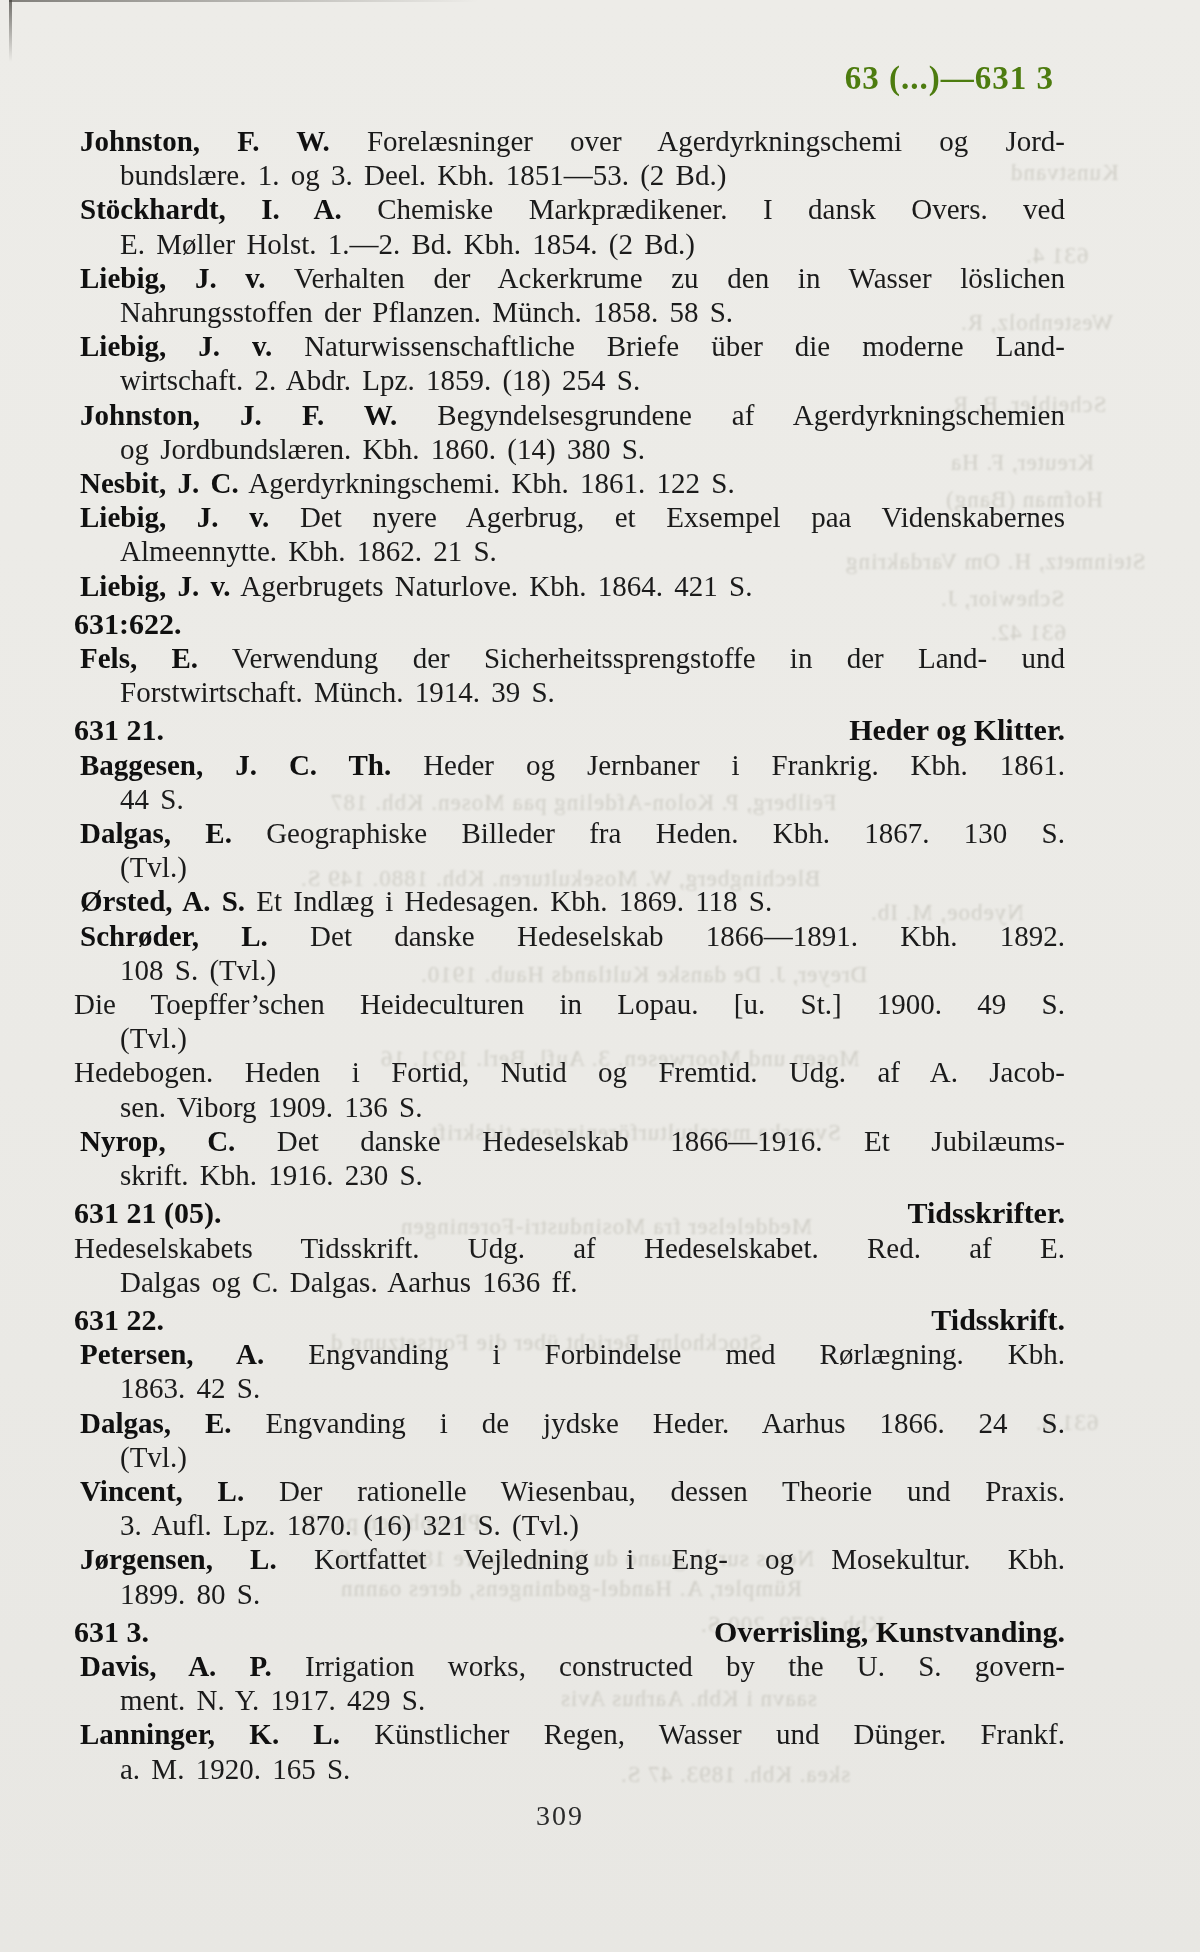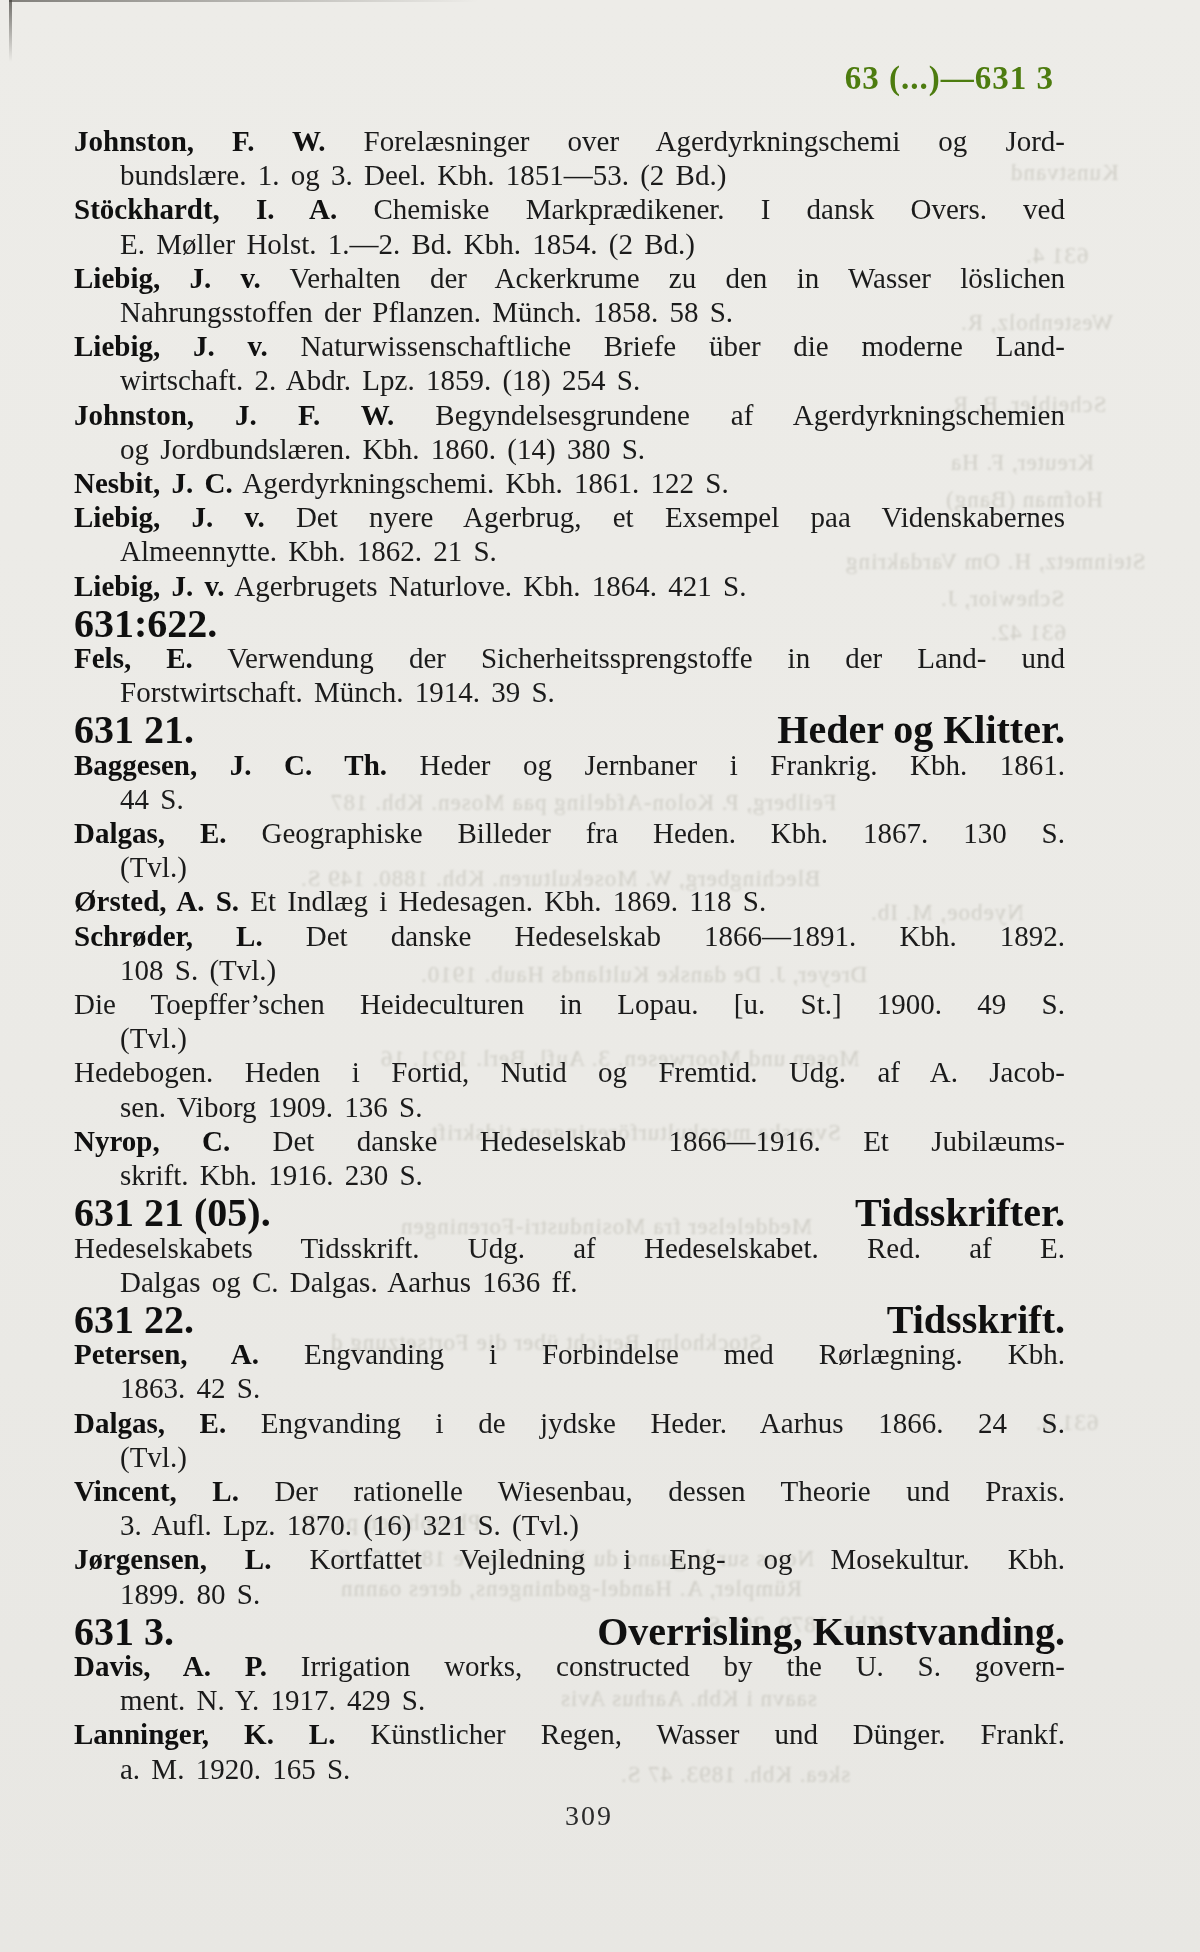--- a/index.html
+++ b/index.html
@@ -25,29 +25,29 @@
     position:absolute;top:60px;right:146px;
     font-size:33px;font-weight:bold;letter-spacing:1px;color:#4d7c0f;
   }
   .bib{
     position:absolute;top:124px;left:74px;width:991px;
     font-size:29px;line-height:34.2px;
   }
   .line{word-spacing:4px;}
   .line.cont{padding-left:46px;}
   .line.j{text-align:justify;text-align-last:justify;}
-  .line b{font-weight:bold;color:#101010;}
+  .line b{font-weight:bold;color:#101010;margin-left:6px;}
   .section{
     display:flex;justify-content:space-between;
-    font-weight:bold;font-size:40px;color:#101010;
+    font-weight:bold;font-size:30px;color:#101010;
     margin-top:4px;
   }
   .pagenum{
     position:absolute;top:1800px;left:0;width:1120px;
-    text-align:center;font-size:28px;letter-spacing:2px;color:#2a2a2a;margin-left:29px;
+    text-align:center;font-size:28px;letter-spacing:2px;color:#2a2a2a;
   }
 </style>
 </head>
 <body>
 
 <div class="page">
   <div class="artifact-h"></div>
   <div class="artifact-v"></div>
 
   <div class="ghost-layer">

